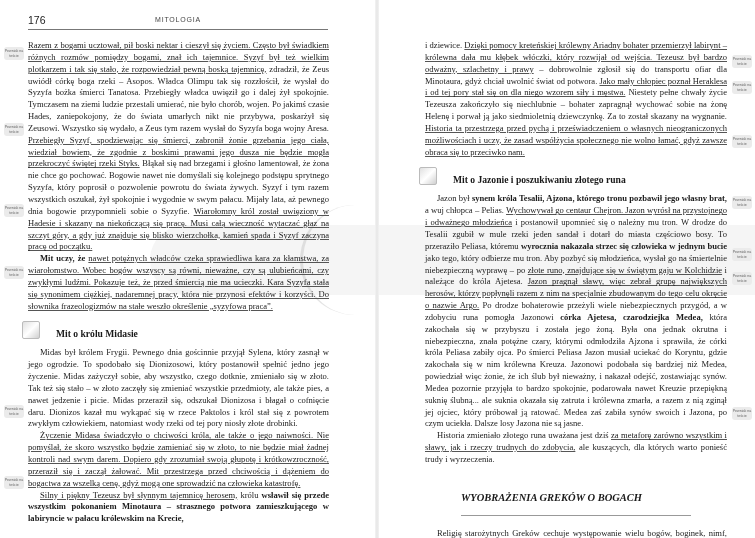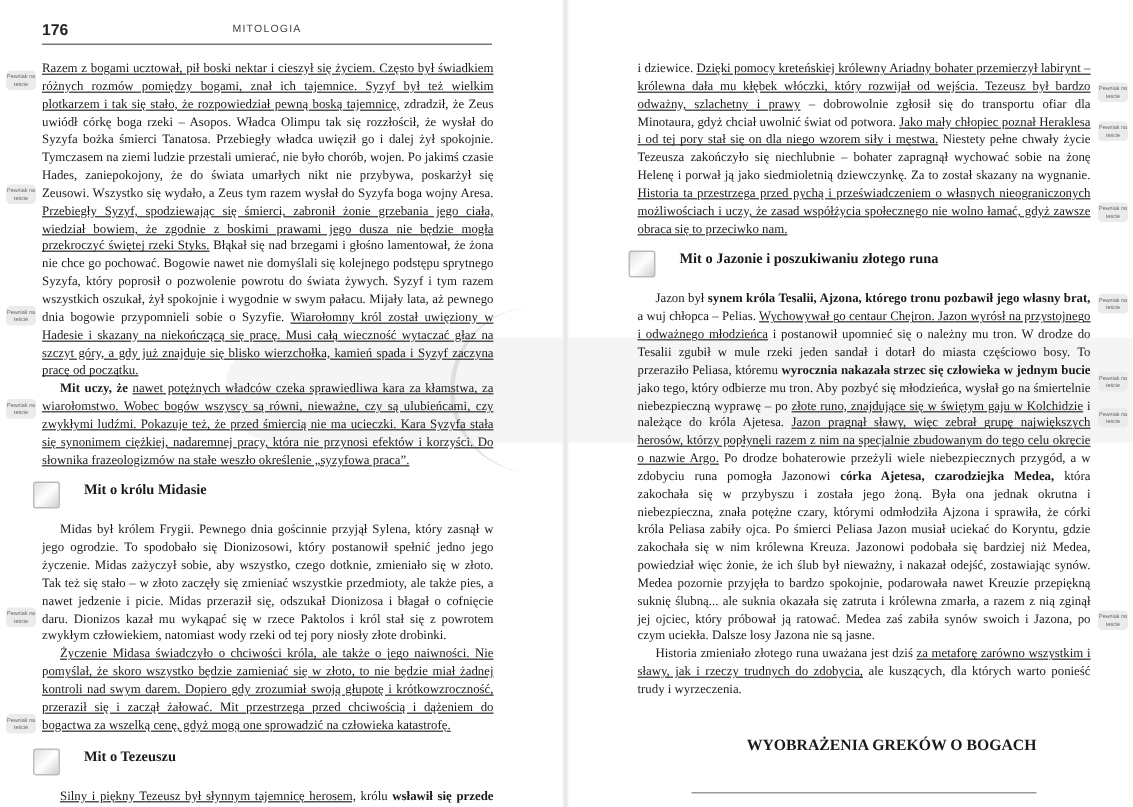--- a/index.html
+++ b/index.html
@@ -7,39 +7,39 @@
          font-family:"Liberation Serif", "DejaVu Serif", serif; color:#1a1a1a; }
   .page { position:absolute; top:0; height:538px; }
   .page.left { left:0; width:377px; }
   .page.right { left:377px; width:378px; }
   .gutter { position:absolute; left:375px; top:0; width:4px; height:538px;
             background:linear-gradient(to right,#f3f3f3,#e6e6e6,#f3f3f3); }
   .header { position:absolute; top:15px; height:14px; border-bottom:1px solid #777; }
   .left .header { left:28px; width:300px; }
   .right .header { left:48px; width:302px; }
   .pnum { position:absolute; top:-1px; font-family:"Liberation Sans","DejaVu Sans",sans-serif;
-          font-weight:bold; font-size:10.5px; color:#222; }
+          font-weight:normal; font-size:10.5px; color:#222; }
   .left .pnum { left:0; }
   .right .pnum { right:0; }
   .runhead { position:absolute; left:0; right:0; top:1px; text-align:center;
              font-family:"Liberation Sans","DejaVu Sans",sans-serif; font-size:7px;
              letter-spacing:0.8px; color:#444; }
   .body { position:absolute; top:40px; font-size:8.55px; line-height:11.85px; text-align:justify; }
   .left .body { left:28px; width:301px; }
   .right .body { left:48px; width:302px; }
   p { margin:0; }
   .ind { text-indent:12px; }
   .u { text-decoration:underline; text-decoration-color:#555; text-underline-offset:1px; }
   b { font-weight:bold; }
-  .section { display:flex; align-items:flex-start; margin:9px 0 8px -6px; }
+  .section { display:flex; align-items:flex-end; margin:9px 0 8px -6px; }
   .section .icon { width:16px; height:16px; border:1px solid #bbb; border-radius:2px;
      background:linear-gradient(135deg,#e0e0e0,#ffffff 50%,#cfcfcf); margin-right:16px; }
   .section .title { font-weight:bold; font-size:9.6px; }
-  .bighead { text-align:right; font-weight:bold; font-size:10.5px; margin:26px 0 0 0;
-             padding-bottom:24px; border-bottom:1px solid #999; margin-left:36px; margin-right:36px; }
+  .bighead { text-align:left; font-weight:bold; font-size:10.5px; margin:26px 0 0 0;
+             padding-bottom:11px; border-bottom:1px solid #999; margin-left:36px; margin-right:36px;font-style:italic; }
   .note { position:absolute; width:20px; height:13px; background:#ebebeb; border-radius:3px;
           font-family:"Liberation Sans","DejaVu Sans",sans-serif; font-size:3.6px; line-height:4.5px;
           color:#666; text-align:center; padding-top:2px; box-sizing:border-box; }
   .left .note { left:4px; }
   .right .note { left:355px; }
   .watermark { position:absolute; left:150px; top:225px; width:605px; height:70px;
      background:rgba(225,225,225,0.35); border-radius:40px 0 0 40px; pointer-events:none; }
   .watermark-arc { position:absolute; left:300px; top:205px; width:120px; height:110px;
      border-left:3px solid rgba(200,200,200,0.5); border-radius:60px; pointer-events:none; }
 </style>
@@ -74,24 +74,20 @@
     <div class="section">
       <span class="icon"></span>
       <span class="title">Mit o królu Midasie</span>
     </div>
 
     <p class="ind">Midas był królem Frygii. Pewnego dnia gościnnie przyjął Sylena, który zasnął w jego ogrodzie. To spodobało się Dionizosowi, który postanowił spełnić jedno jego życzenie. Midas zażyczył sobie, aby wszystko, czego dotknie, zmieniało się w złoto. Tak też się stało – w złoto zaczęły się zmieniać wszystkie przedmioty, ale także pies, a nawet jedzenie i picie. Midas przeraził się, odszukał Dionizosa i błagał o cofnięcie daru. Dionizos kazał mu wykąpać się w rzece Paktolos i król stał się z powrotem zwykłym człowiekiem, natomiast wody rzeki od tej pory niosły złote drobinki.</p>
     <p class="ind">
       <span class="u">Życzenie Midasa świadczyło o chciwości króla, ale także o jego naiwności. Nie pomyślał, że skoro wszystko będzie zamieniać się w złoto, to nie będzie miał żadnej kontroli nad swym darem. Dopiero gdy zrozumiał swoją głupotę i krótkowzroczność, przeraził się i zaczął żałować. Mit przestrzega przed chciwością i dążeniem do bogactwa za wszelką cenę, gdyż mogą one sprowadzić na człowieka katastrofę.</span>
     </p>
 
-    <div class="section">
-      <span class="icon"></span>
-      <span class="title">Mit o Tezeuszu</span>
-    </div>
 
     <p class="ind">
       <span class="u">Silny i piękny Tezeusz był słynnym tajemnicę herosem,</span><span> królu </span><b>wsławił się przede wszystkim pokonaniem Minotaura – strasznego potwora zamieszkującego w labiryncie w pałacu królewskim na Krecie,</b>
     </p>
   </div>
 </div>
 
 <div class="page right">
 
   <div class="note" style="top:55px">Pewniak na teście</div>

